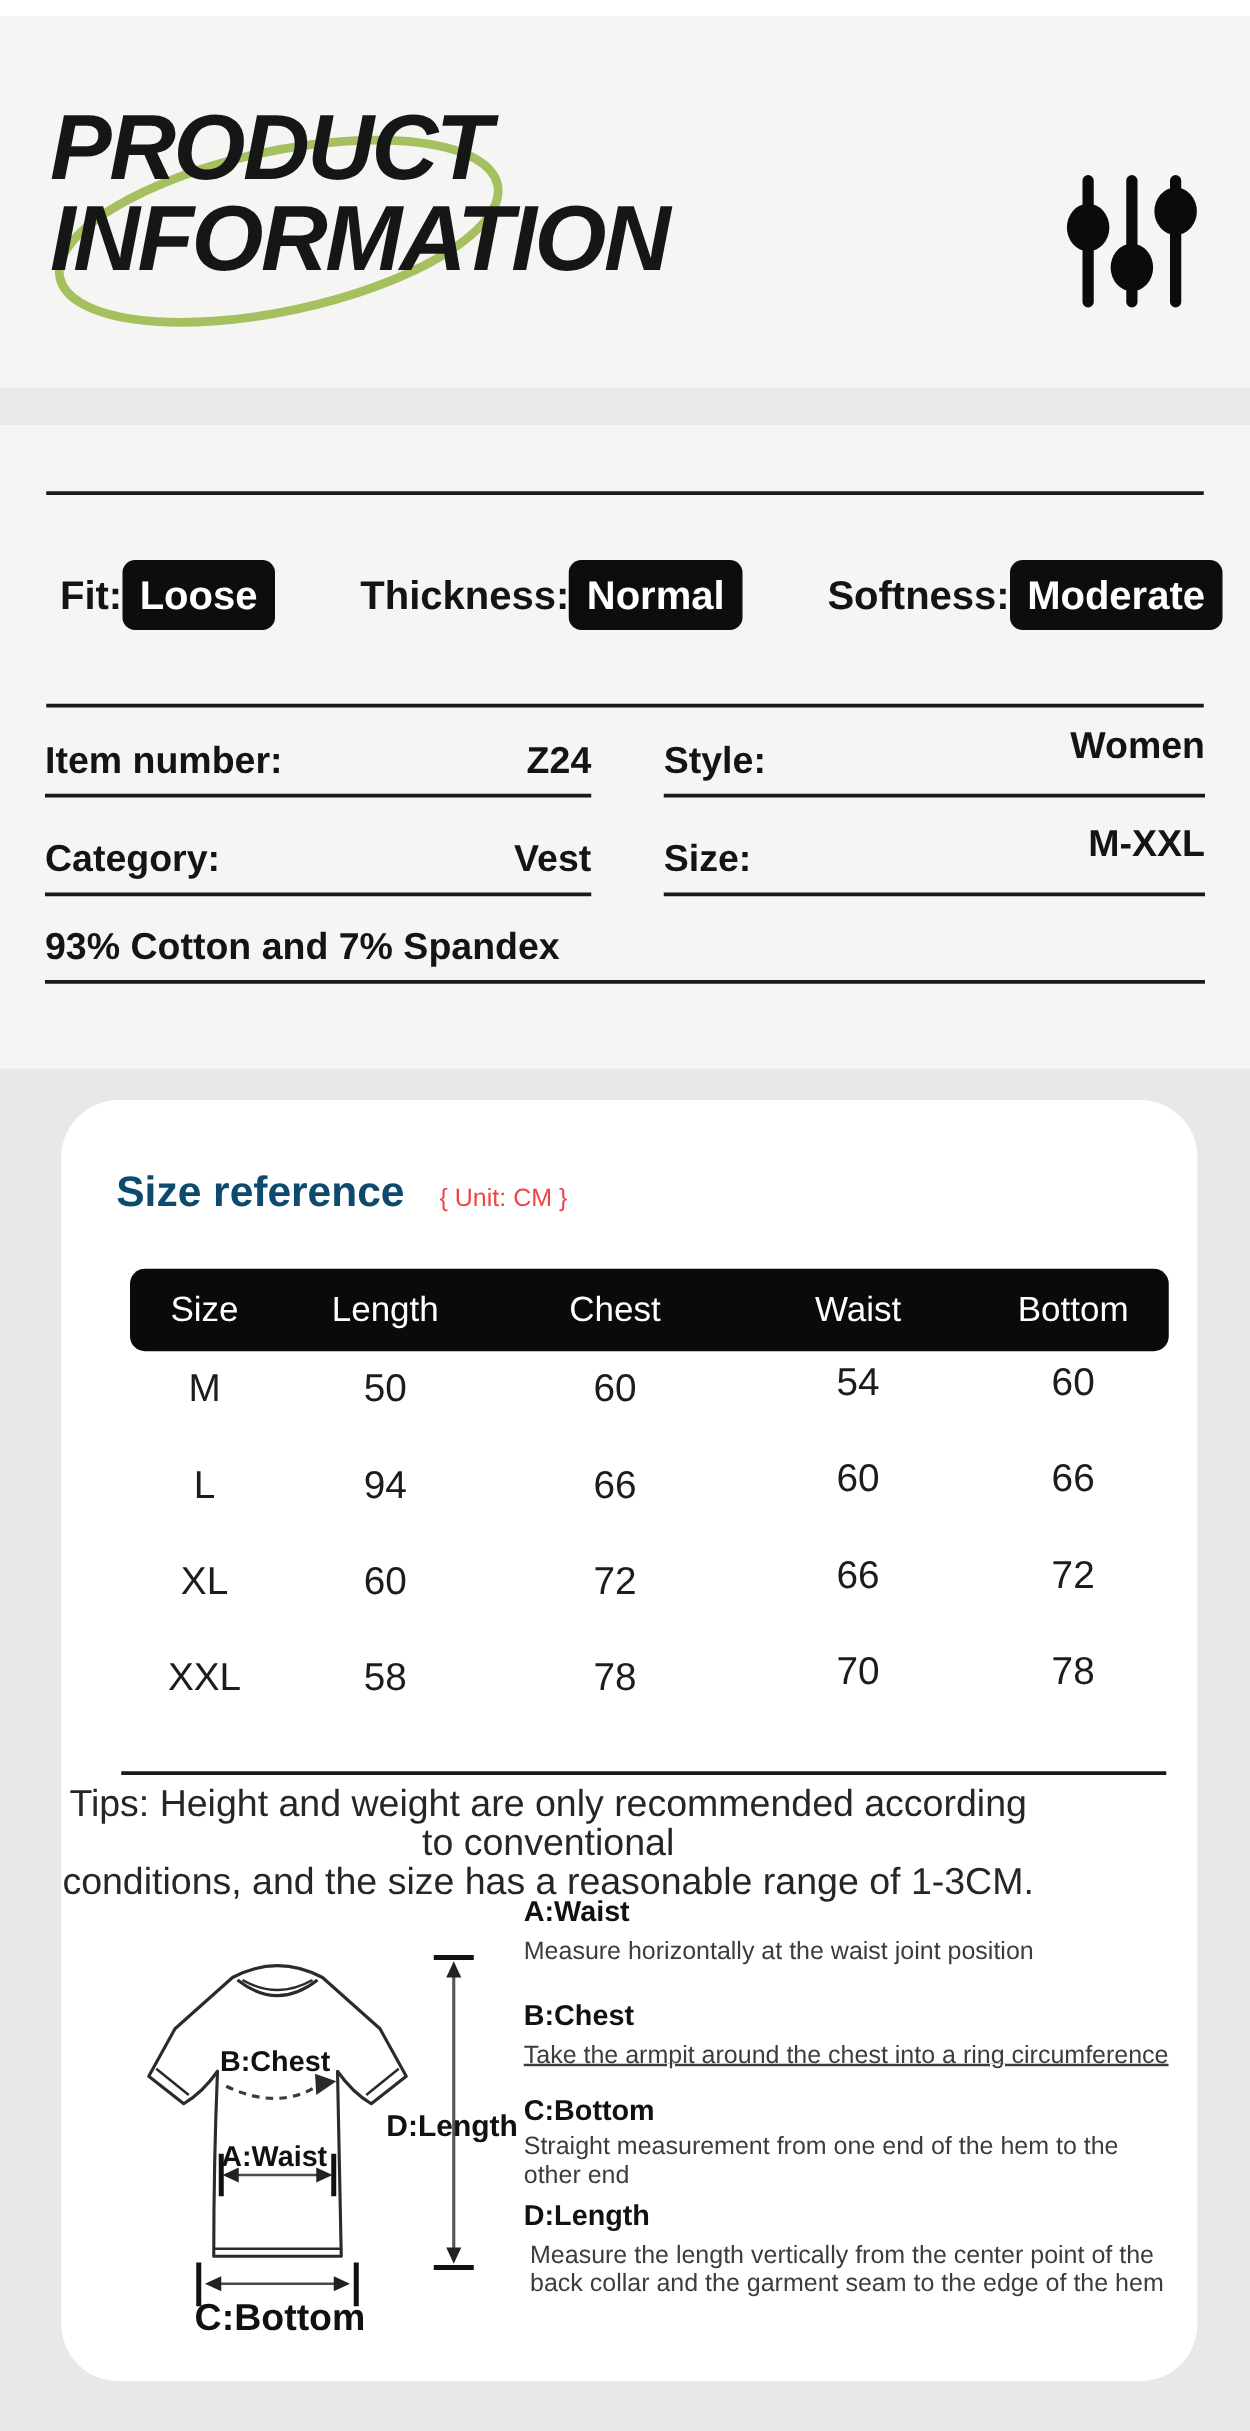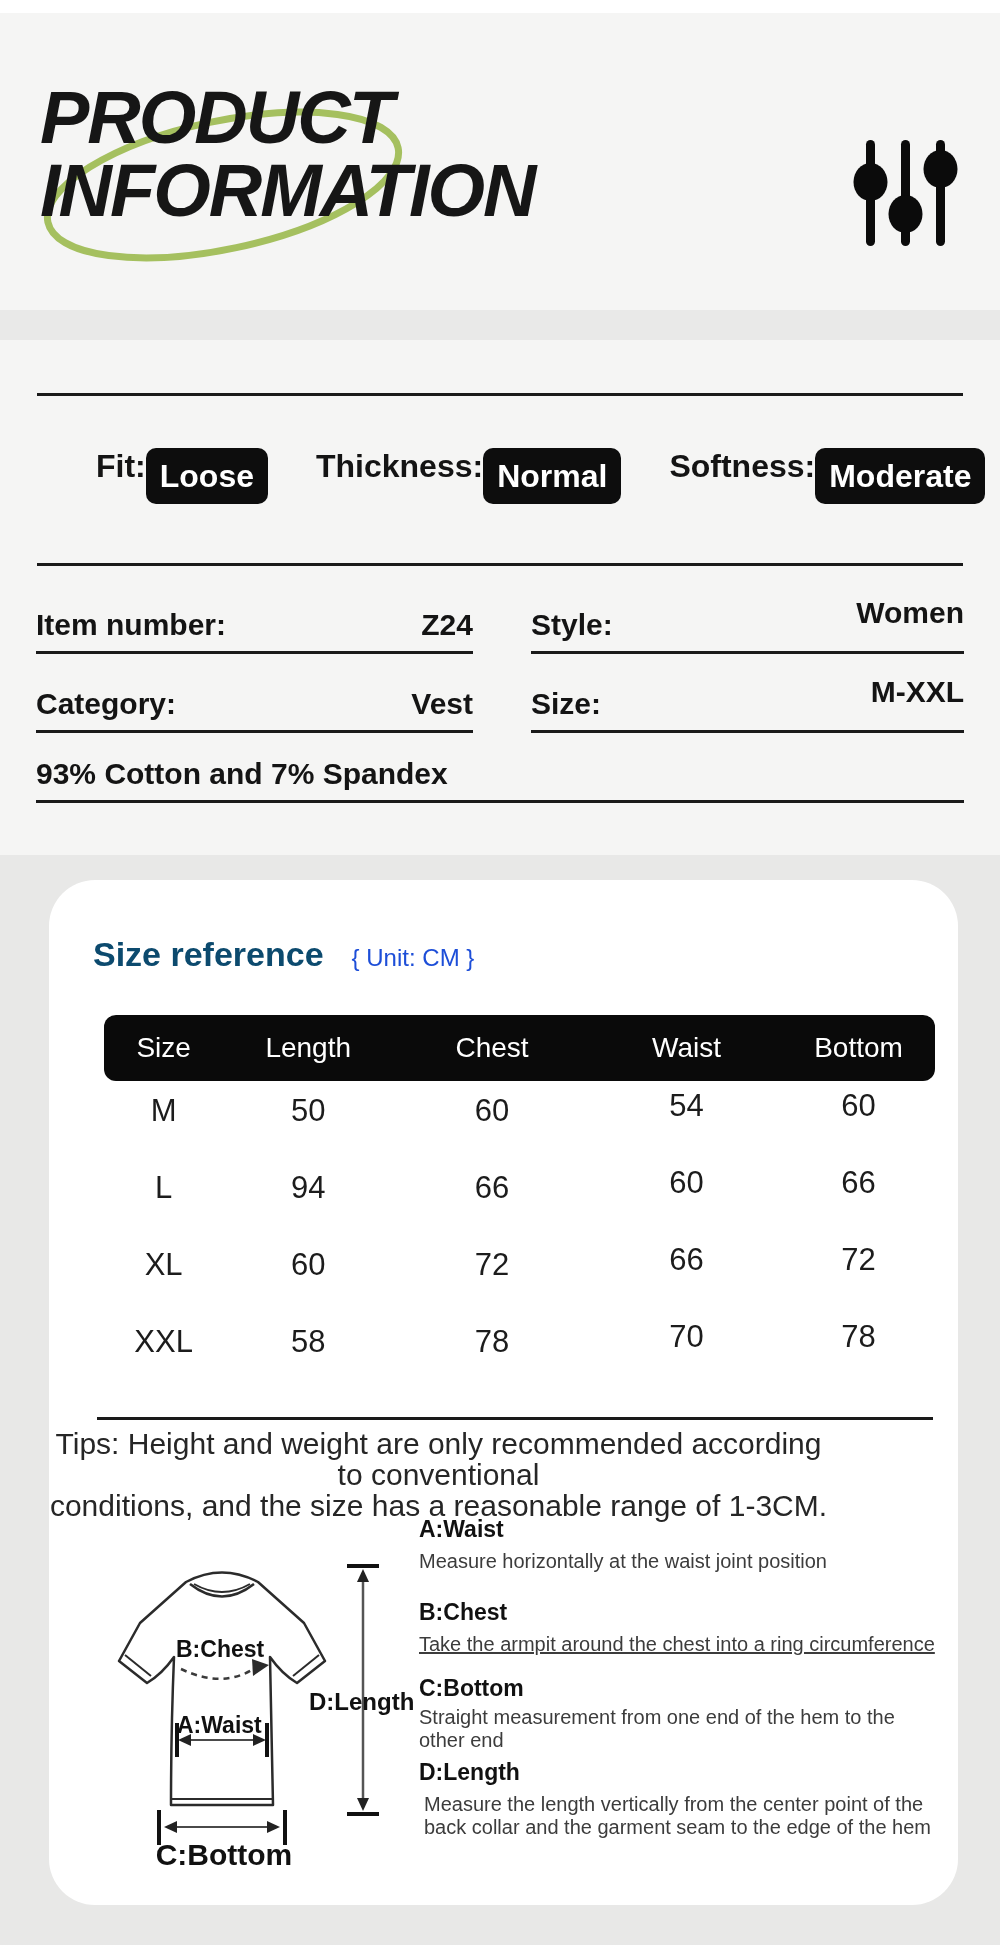--- a/index.html
+++ b/index.html
@@ -20,42 +20,42 @@
   
   .band{position:absolute;left:0;top:310px;width:1000px;height:30px;background:#e9e9e8;}
   
   .attrs{position:absolute;left:0;top:340px;width:1000px;height:515px;background:#f5f5f4;}
   .rule{position:absolute;left:37px;width:926px;height:3px;background:#1a1a1a;}
   .rule-1{top:53px;} .rule-2{top:223px;}
   .attr-row{
     position:absolute;left:48px;top:108px;width:930px;height:56px;
     display:flex;justify-content:space-between;align-items:center;
   }
-  .attr-group{display:flex;align-items:flex-start;margin-left:48px;}
+  .attr-group{display:flex;align-items:center;}
   .attr-label{font-weight:bold;font-size:32px;color:#141414;}
   .attr-badge{
     background:#0d0d0d;color:#ffffff;font-weight:bold;font-size:32px;
     height:56px;line-height:56px;padding:0 14px;border-radius:10px;
   }
-  .details{position:absolute;left:36px;top:268px;width:928px;}
+  .details{position:absolute;left:36px;top:252px;width:928px;}
   .d-grid{display:grid;grid-template-columns:437px 433px;column-gap:58px;row-gap:33px;}
   .d-cell{
     display:flex;justify-content:space-between;align-items:baseline;
     border-bottom:3px solid #1a1a1a;padding-bottom:9px;font-size:30px;
   }
   .d-label{font-weight:bold;}
   .d-value{font-weight:bold;}
   .raised{position:relative;top:-12px;}
   .d-full{margin-top:24px;}
   
   .bottom{position:absolute;left:0;top:855px;width:1000px;height:1090px;background:#e8e8e7;}
   .card{position:absolute;left:49px;top:25px;width:909px;height:1025px;background:#ffffff;border-radius:46px;}
   .card-title-row{position:absolute;left:44px;top:55px;display:flex;align-items:baseline;}
   .card-title{font-weight:bold;font-size:34px;color:#0c4a6e;}
-  .card-unit{font-size:24px;color:#1d4ed8;margin-left:28px;}
+  .card-unit{font-size:20px;color:#ef4444;margin-left:28px;}
   .thead{
     position:absolute;left:55px;top:135px;width:831px;height:66px;
     background:#0a0a0a;border-radius:12px;color:#fff;font-size:28px;
     display:grid;grid-template-columns:14.35% 20.45% 23.8% 23% 18.4%;
     align-items:center;text-align:center;
   }
   .tbody{position:absolute;left:55px;top:192px;width:831px;}
   .t-row{
     height:77px;display:grid;grid-template-columns:14.35% 20.45% 23.8% 23% 18.4%;
     align-items:center;text-align:center;font-size:31px;color:#1c1c1c;

